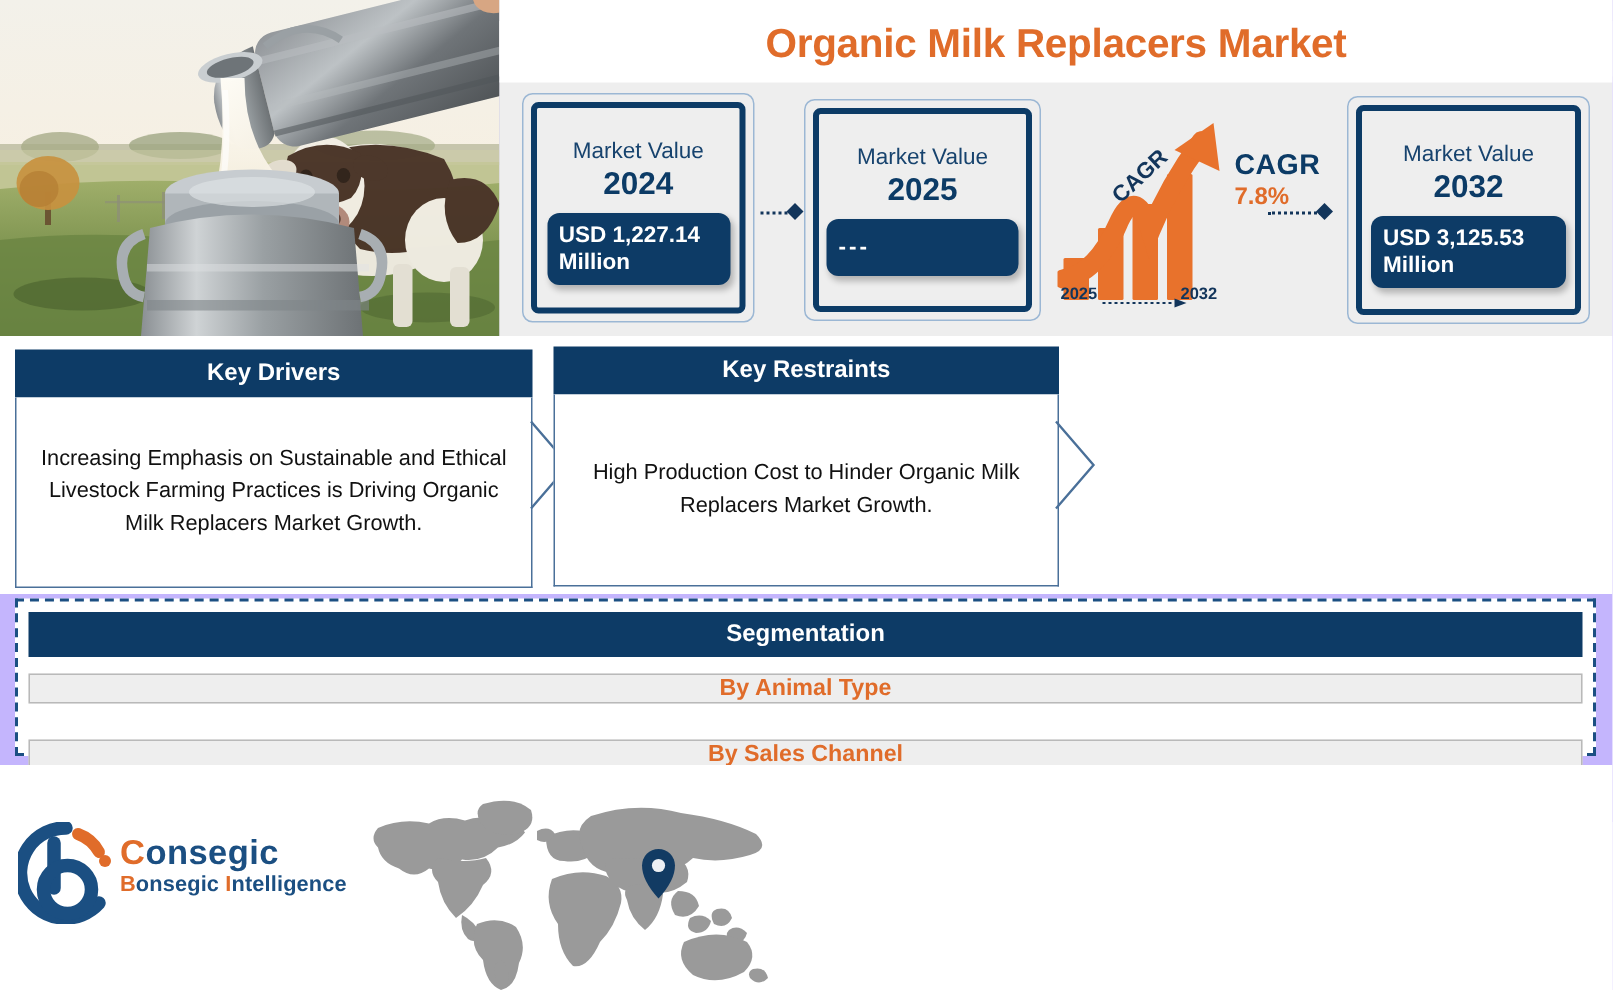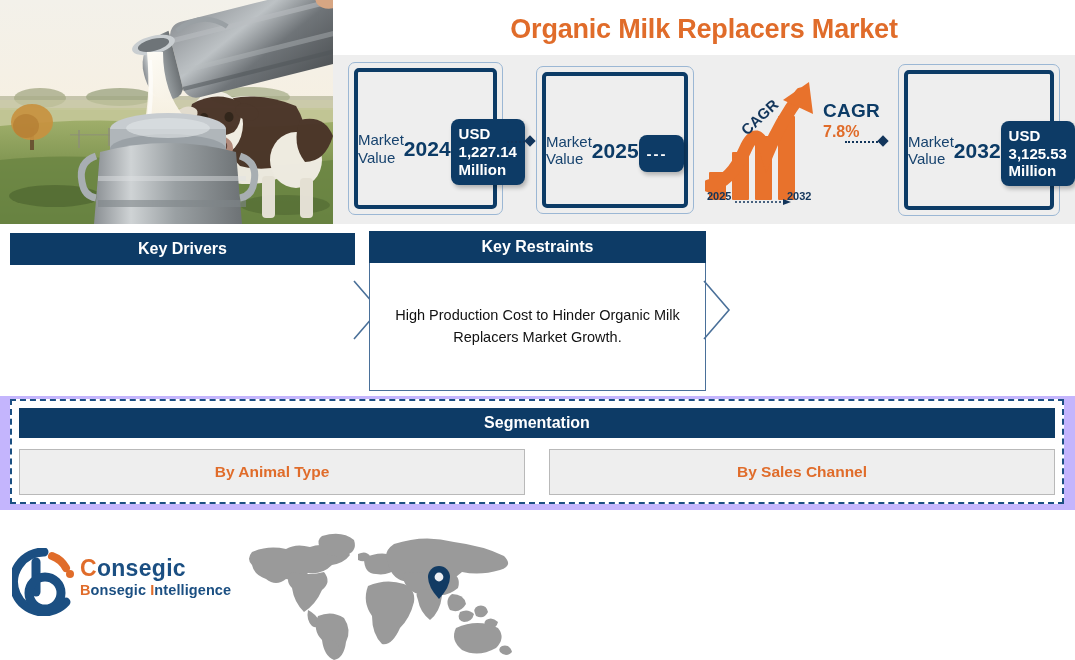--- a/index.html
+++ b/index.html
@@ -41,21 +41,21 @@
     background:#eeeeee;
     border:1px solid #9bb7d4;
     border-radius:7px;
     padding:5px;
   }
   .vcard-inner {
     width:100%; height:100%;
     border:4px solid #0c3b66;
     border-radius:5px;
     background:#eeeeee;
-    display:flex; flex-direction:row; align-items:center;
+    display:flex; flex-direction:column; align-items:center;
     padding-top:20px;
   }
   .mv-label { font-size:15px; color:#17436e; line-height:1.15; }
   .mv-year  { font-size:21px; font-weight:bold; color:#0c3b66; line-height:1.2; margin-top:1px; }
   .mv-pill {
     margin-top:7px;
     background:#0d3b66; color:#ffffff;
     border-radius:8px;
     font-size:15px; font-weight:bold;
     text-align:left; line-height:1.18;
@@ -115,21 +115,21 @@
     position:absolute; left:10px; top:399px; width:1054px; height:105px;
     border:2px dashed #1b4f82;
     background:#ffffff;
     padding:7px;
   }
   .seg-head {
     height:30px; line-height:30px;
     background:#0d3b66; color:#ffffff;
     font-size:16px; font-weight:bold; text-align:center;
   }
-  .seg-items { display:flex; gap:24px; margin-top:11px; }
+  .seg-items { display:flex; gap:24px; margin-top:11px;flex-direction:column; }
   .seg-item {
     flex:1; height:46px;
     background:#eeeeee; border:1px solid #b9b9b9;
     display:flex; align-items:center; justify-content:center;
     color:#e06c2a; font-size:15.5px; font-weight:bold;
   }
 
   
   .bottom { position:absolute; left:0; top:510px; width:1075px; height:150px; background:#ffffff; }
 
@@ -319,20 +319,21 @@
           <div class="mv-pill">USD 3,125.53 Million</div>
         </div>
       </div>
     </div>
   </div>
 
   <div class="panels">
 
     <div class="panel" id="p-drivers">
       <div class="panel-head">Key Drivers</div>
+      <div class="panel-body">Increasing Emphasis on Sustainable and Ethical Livestock Farming Practices is Driving Organic Milk Replacers Market Growth.</div>
     </div>
 
     <svg class="chev" style="left:353px; top:56px;" viewBox="0 0 28 60">
       <polyline points="1,1 26,30 1,59" fill="none" stroke="#4a7099" stroke-width="1.6"></polyline>
     </svg>
 
     <div class="panel" id="p-restr">
       <div class="panel-head">Key Restraints</div>
       <div class="panel-body">High Production Cost to Hinder Organic Milk Replacers Market Growth.</div>
     </div>

